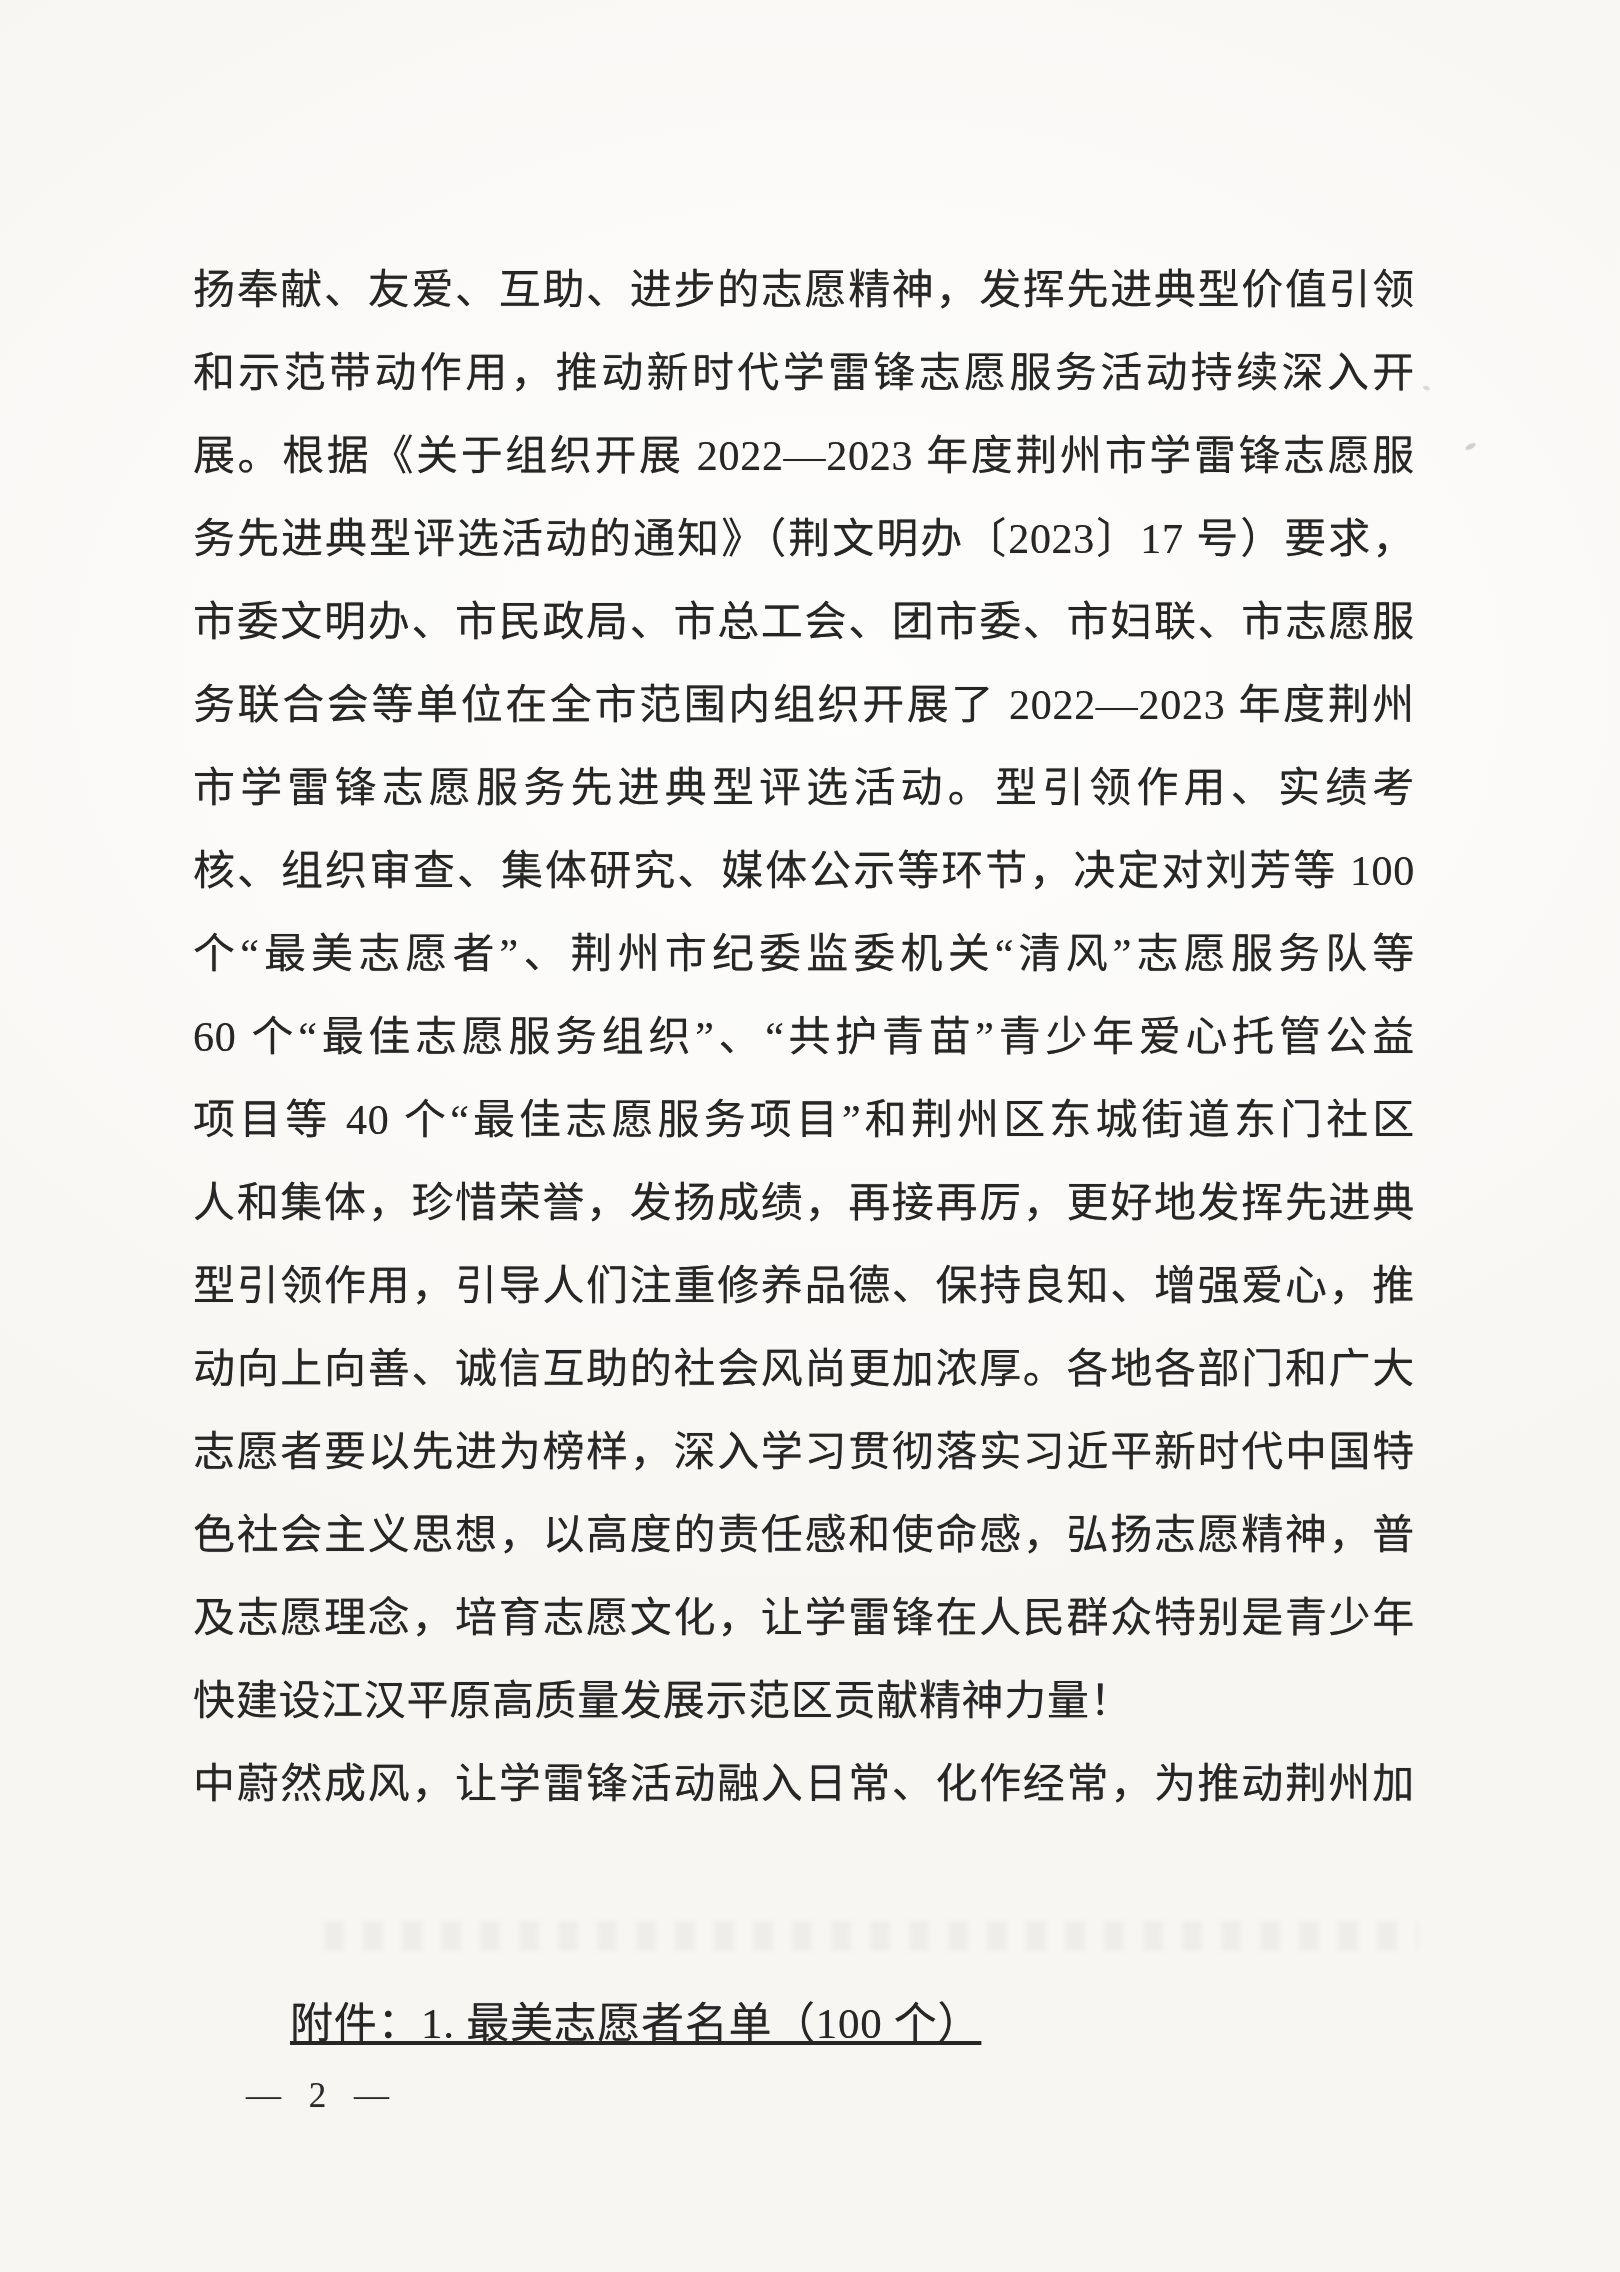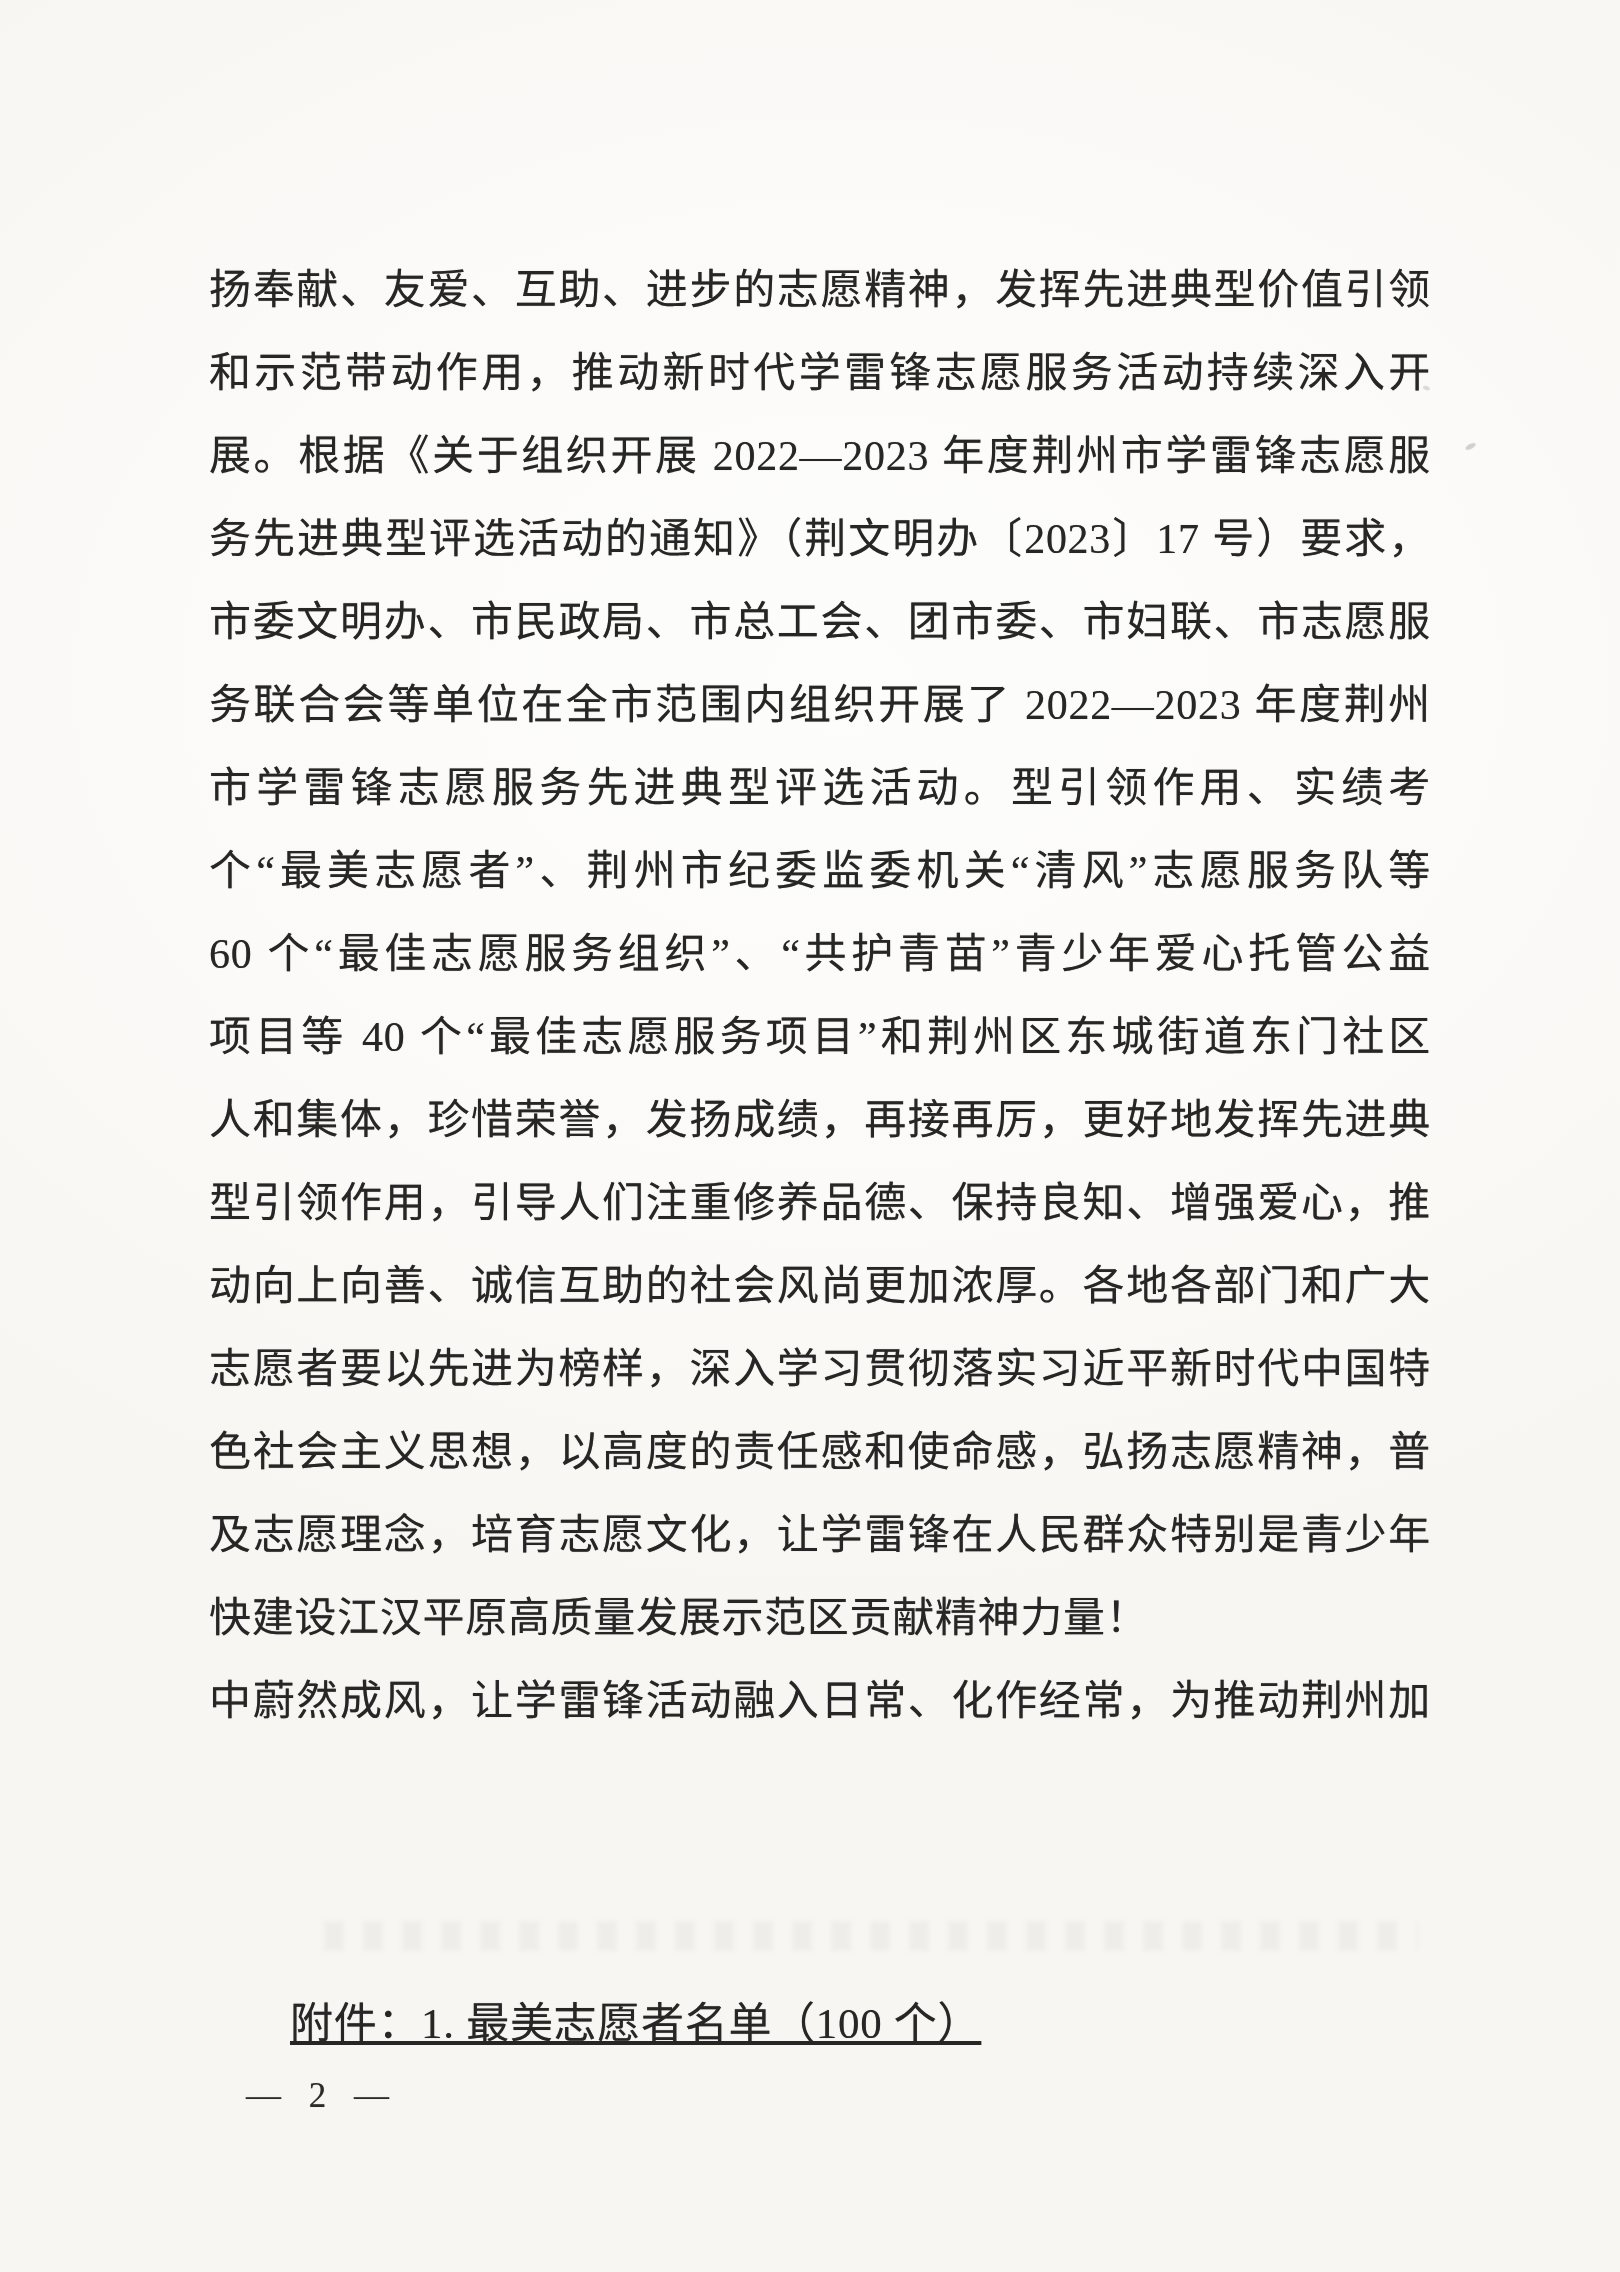--- a/index.html
+++ b/index.html
@@ -13,21 +13,21 @@
     overflow: hidden;
     background:
       radial-gradient(1283px 945px at 52% 30%, #fdfdfc 0%, #fbfaf8 55%, #f7f6f2 100%);
     color: #262626;
     font-family: "Liberation Serif", "DejaVu Serif", serif;
   }
 
   
   .body-text {
     position: absolute;
-    left: 209px;
+    left: 193px;
     top: 249px;
     width: 1222px;
   }
   .ln {
     height: 83px;
     line-height: 83px;
     font-size: 42px;
     letter-spacing: 0.7px;
     white-space: normal;
     text-shadow: 0 0 0.7px rgba(40, 40, 40, 0.55);
@@ -104,20 +104,21 @@
 <div class="page">
 
   <div class="body-text">
     <div class="ln j">扬奉献、友爱、互助、进步的志愿精神，发挥先进典型价值引领</div>
     <div class="ln j">和示范带动作用，推动新时代学雷锋志愿服务活动持续深入开</div>
     <div class="ln j">展。根据《关于组织开展 2022—2023 年度荆州市学雷锋志愿服</div>
     <div class="ln j">务先进典型评选活动的通知》（荆文明办〔2023〕17 号）要求，</div>
     <div class="ln j">市委文明办、市民政局、市总工会、团市委、市妇联、市志愿服</div>
     <div class="ln j">务联合会等单位在全市范围内组织开展了 2022—2023 年度荆州</div>
     <div class="ln j">市学雷锋志愿服务先进典型评选活动。型引领作用、实绩考</div>
+    <div class="ln j">核、组织审查、集体研究、媒体公示等环节，决定对刘芳等 100</div>
     <div class="ln j">个“最美志愿者”、荆州市纪委监委机关“清风”志愿服务队等</div>
     <div class="ln j">60 个“最佳志愿服务组织”、“共护青苗”青少年爱心托管公益</div>
     <div class="ln j">项目等 40 个“最佳志愿服务项目”和荆州区东城街道东门社区</div>
     <div class="ln j">人和集体，珍惜荣誉，发扬成绩，再接再厉，更好地发挥先进典</div>
     <div class="ln j">型引领作用，引导人们注重修养品德、保持良知、增强爱心，推</div>
     <div class="ln j">动向上向善、诚信互助的社会风尚更加浓厚。各地各部门和广大</div>
     <div class="ln j">志愿者要以先进为榜样，深入学习贯彻落实习近平新时代中国特</div>
     <div class="ln j">色社会主义思想，以高度的责任感和使命感，弘扬志愿精神，普</div>
     <div class="ln j">及志愿理念，培育志愿文化，让学雷锋在人民群众特别是青少年</div>
     <div class="ln">快建设江汉平原高质量发展示范区贡献精神力量！</div>

